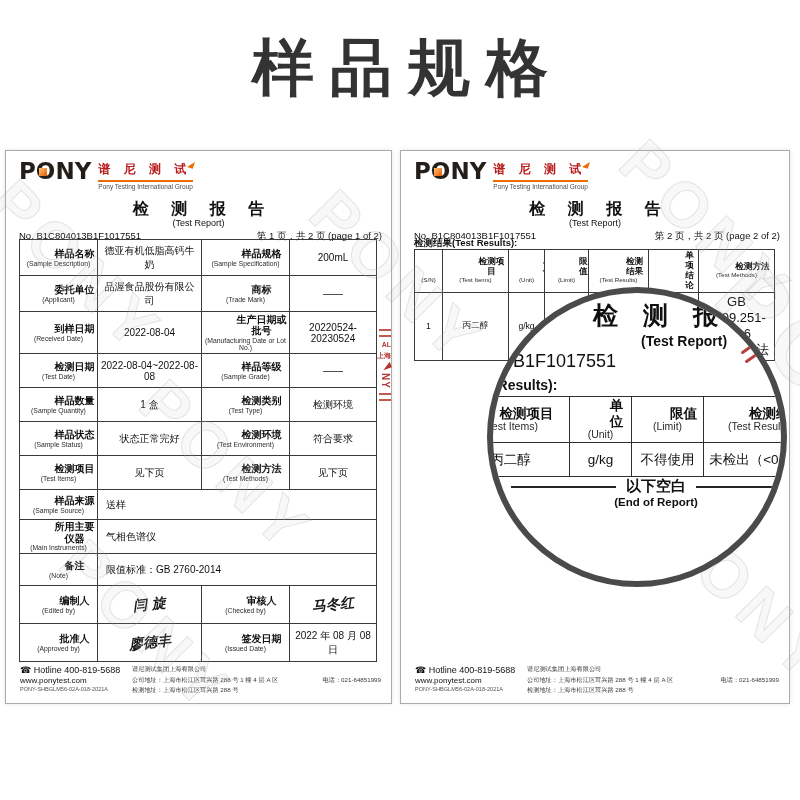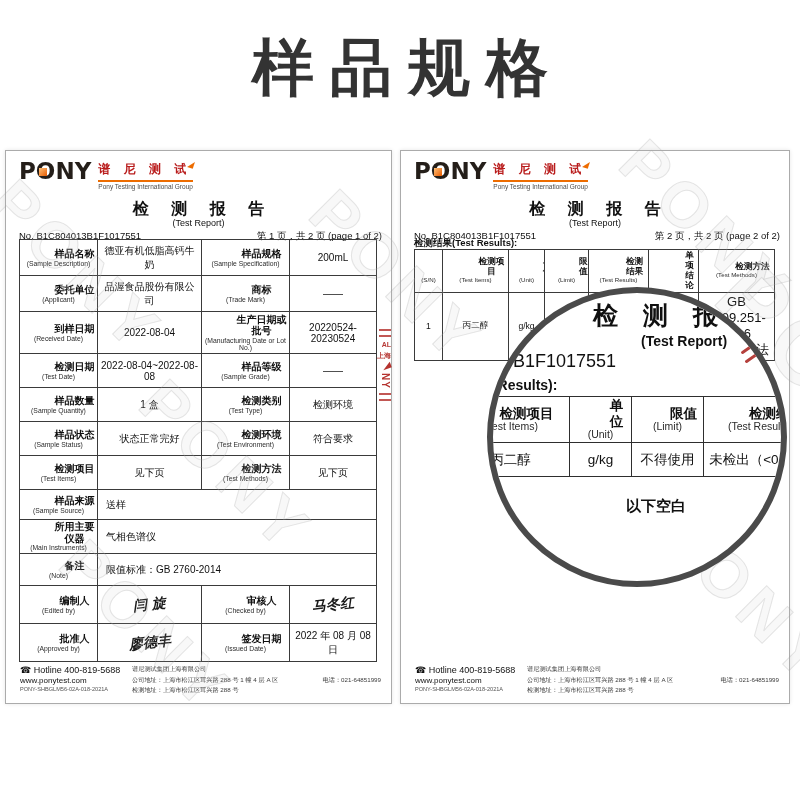--- a/index.html
+++ b/index.html
@@ -89,21 +89,21 @@
              letter-spacing:9px;white-space:nowrap;color:#101010;}
   .mag-sub{position:absolute;left:148px;top:40px;font-size:14px;font-weight:600;color:#101010;white-space:nowrap;}
   .mag-no{position:absolute;left:0px;top:58px;font-size:18px;color:#101010;white-space:nowrap;}
   .mag-results{position:absolute;left:-4px;top:84px;font-size:14px;font-weight:600;color:#101010;white-space:nowrap;}
   .mag-table{position:absolute;left:-42px;top:103px;width:365px;}
   .mag-table td{border:1.5px solid #2e2e2e;}
   .mag-table .cn{font-size:13.5px;font-weight:600;}
   .mag-table .en{font-size:10.5px;}
   .mag-table .val{font-size:13.5px;}
   .mag-end{position:absolute;left:18px;top:184px;width:290px;display:flex;
-           align-items:center;gap:20px;flex-direction:column;}
+           align-items:center;gap:10px;}
   .mag-end .line{flex:1;height:2px;background:#262626;}
   .mag-end .txt{font-size:15px;font-weight:700;white-space:nowrap;color:#101010;}
   .mag-end-en{position:absolute;left:18px;top:203px;width:290px;text-align:center;
               font-size:11.5px;font-weight:600;color:#101010;}
   .red-slash{position:absolute;width:24px;height:2.5px;background:#b5403c;
              transform:rotate(-35deg);border-radius:2px;}
 </style>
 </head>
 <body>
 
@@ -427,18 +427,19 @@
         <td class="val">未检出（&lt;0.03）</td>
       </tr>
     </tbody>
       </table>
 
     <div class="mag-end">
       <span class="line"></span>
       <span class="txt">以下空白</span>
       <span class="line"></span>
     </div>
+    <div class="mag-end-en">(End of Report)</div>
 
     <span class="red-slash" style="left:246px;top:52px"></span>
     <span class="red-slash" style="left:250px;top:61px"></span>
   </div>
 
 </div>
 
 </body></html>

